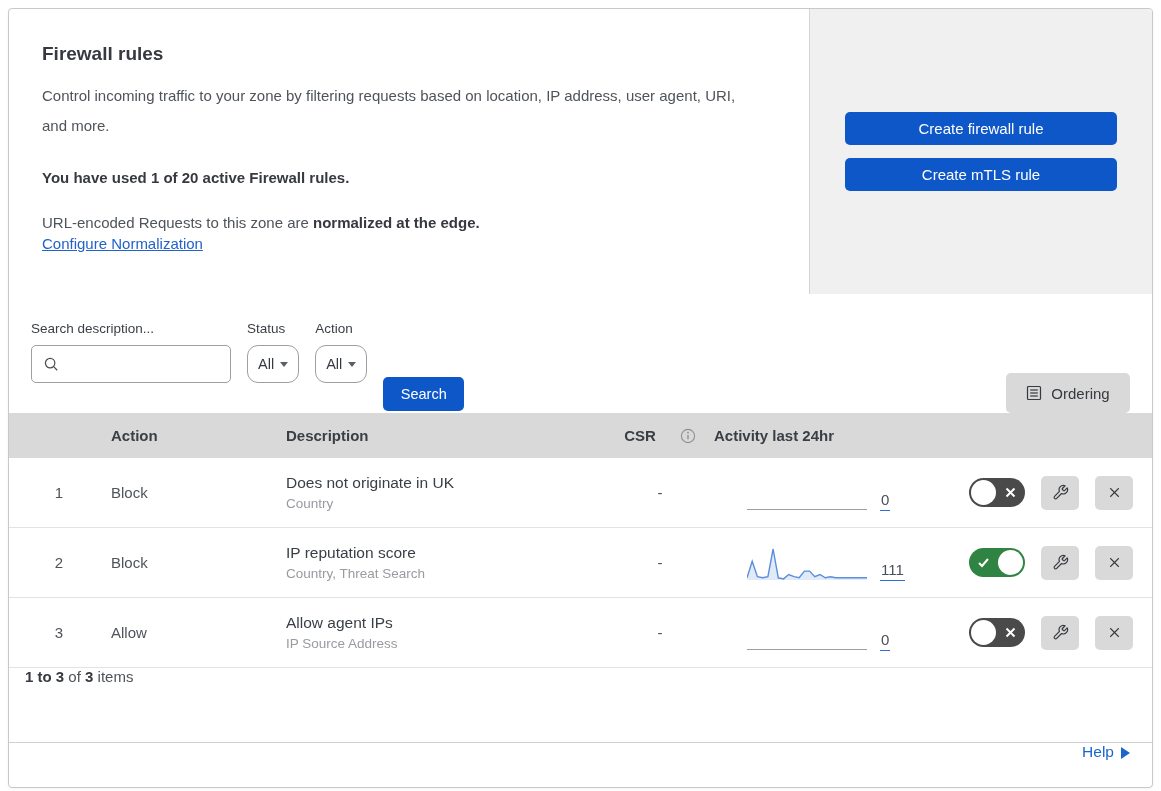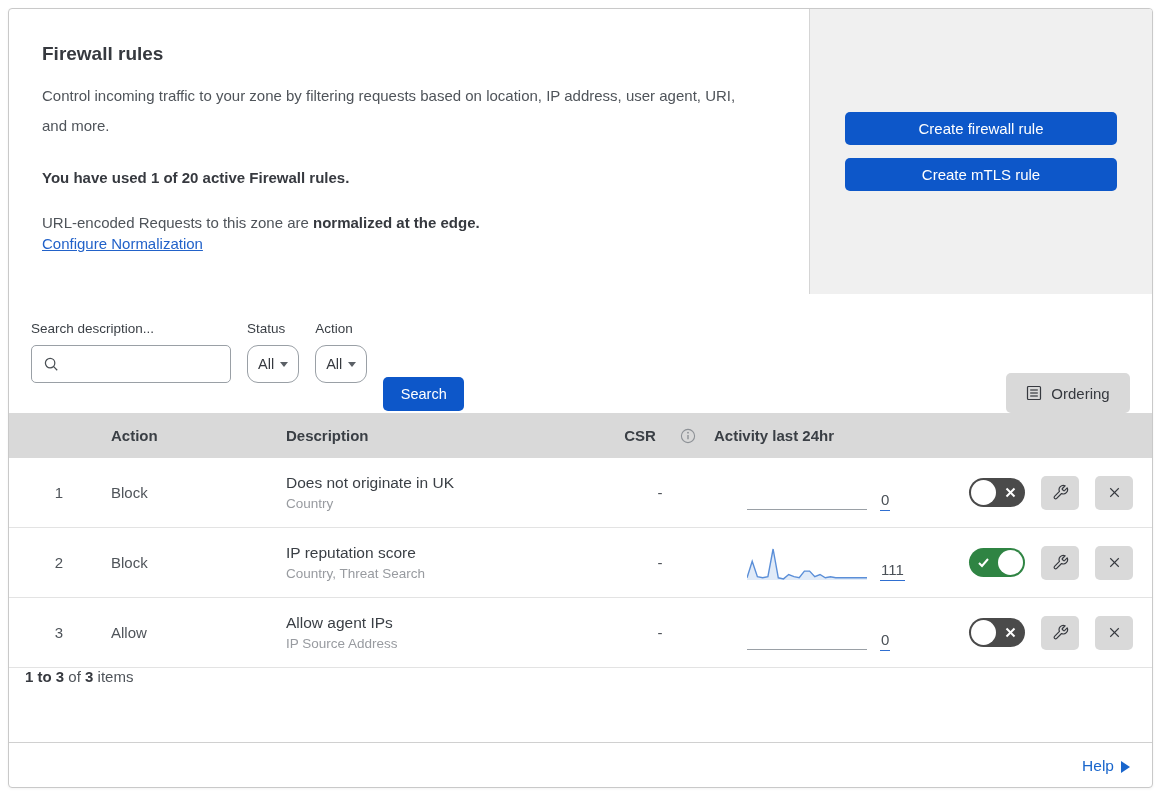--- a/index.html
+++ b/index.html
@@ -78,21 +78,21 @@
   .t-x, .t-check { position: absolute; top: 8px; display: none; }
   .toggle.off .t-x { display: block; right: 8px; }
   .toggle.on .t-check { display: block; left: 8px; }
   .icon-btn {
     width: 38px; height: 34px; background: #d9d9d9; border: none; border-radius: 5px;
     display: flex; align-items: center; justify-content: center; cursor: pointer; flex: none;
   }
   
   .tfooter { height: 74px; display: flex; align-items: flex-start; padding: 0 16px 14px; font-size: 15px; color: #4f545a; white-space: pre-wrap; }
   .tfooter b { color: #36393f; }
-  .help-bar { border-top: 1px solid #d0d0d0; height: 47px; display: flex; align-items: center; justify-content: flex-end; padding-right: 22px; }
+  .help-bar { border-top: 1px solid #d0d0d0; height: 47px; display: flex; align-items: flex-start; justify-content: flex-end; padding-right: 22px; }
   .help-link { display: flex; align-items: center; gap: 7px; color: #1a66cc; font-size: 15.5px; cursor: pointer; }
   .help-arrow { width: 0; height: 0; border-top: 6.5px solid transparent; border-bottom: 6.5px solid transparent; border-left: 9px solid #1a66cc; margin-top: 1px; }
 </style>
 </head>
 <body>
 
 <div class="card">
 
   <div class="hdr">
     <div class="hdr-left">

